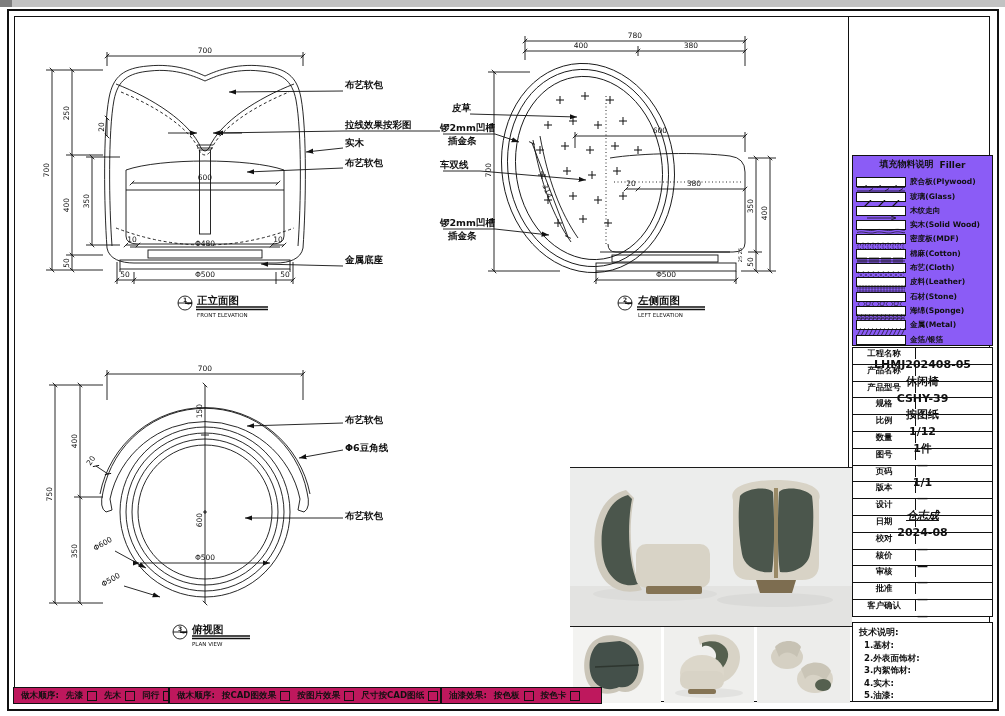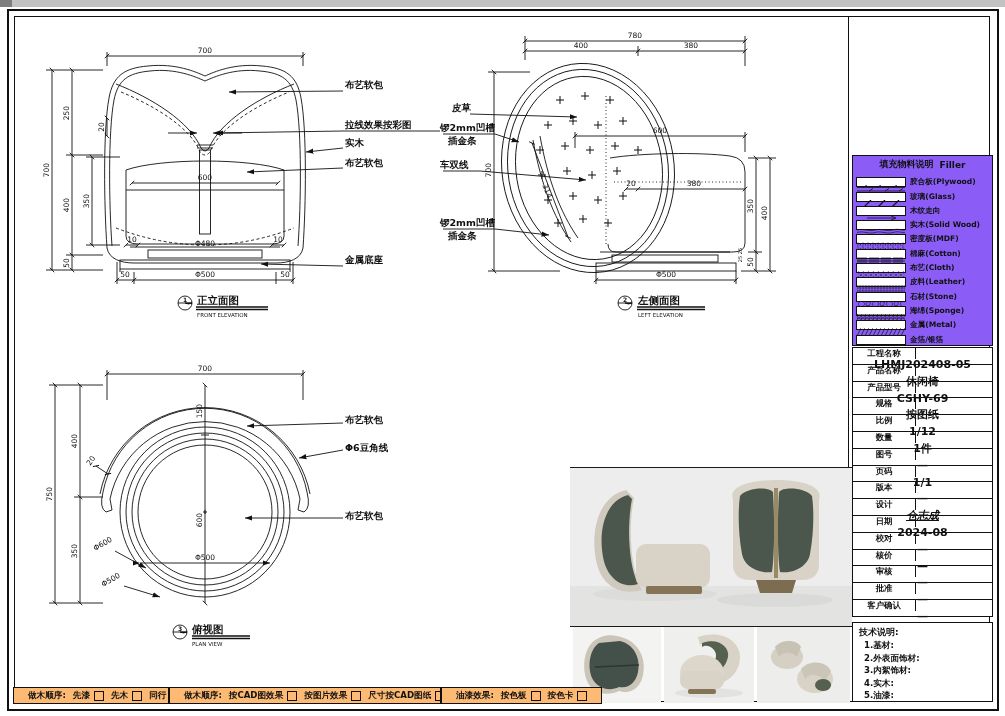--- a/index.html
+++ b/index.html
@@ -39,21 +39,21 @@
 
   
   .notes{left:852px;top:622px;width:141px;height:80px;border:1.6px solid #111;box-sizing:border-box;
          padding:3px 7px 0 6px;background:#fff;}
   .notes-title{font-size:9px;font-weight:bold;}
   .notes-item{font-size:8.6px;font-weight:bold;margin-left:5px;line-height:12.6px;}
 
   
   .footer{left:13px;top:687px;height:17px;display:flex;}
   .fsec{border:1.6px solid #111;box-sizing:border-box;display:flex;align-items:center;
-        padding:0 14px;gap:7px;background:#fdba74;}
+        padding:0 7px;gap:7px;background:#be185d;}
   .fsec .flabel{font-size:8.6px;font-weight:bold;white-space:nowrap;}
   .fopt{display:flex;align-items:center;font-size:8.6px;font-weight:bold;white-space:nowrap;}
   .cbx{display:inline-block;width:8px;height:8px;border:1.3px solid #111;margin-left:4px;}
 
   
   .photo-main{left:570px;top:467px;width:282px;height:158px;background:#ecedec;
               border-top:1.5px solid #1a1a1a;border-bottom:1.5px solid #1a1a1a;}
   .thumb{top:627px;height:76px;background:#f1f1ef;}
 </style>
 </head>
@@ -459,21 +459,21 @@
   <div class="tb-row">
         <div class="tb-l">工程名称</div>
         <div class="tb-v">LHMJ202408-05</div>
       </div>
   <div class="tb-row">
         <div class="tb-l">产品名称</div>
         <div class="tb-v">休闲椅</div>
       </div>
   <div class="tb-row">
         <div class="tb-l">产品型号</div>
-        <div class="tb-v">CSHY-69</div>
+        <div class="tb-v">CSHY-39</div>
       </div>
   <div class="tb-row">
         <div class="tb-l">规格</div>
         <div class="tb-v">按图纸</div>
       </div>
   <div class="tb-row">
         <div class="tb-l">比例</div>
         <div class="tb-v">1/12</div>
       </div>
   <div class="tb-row">

